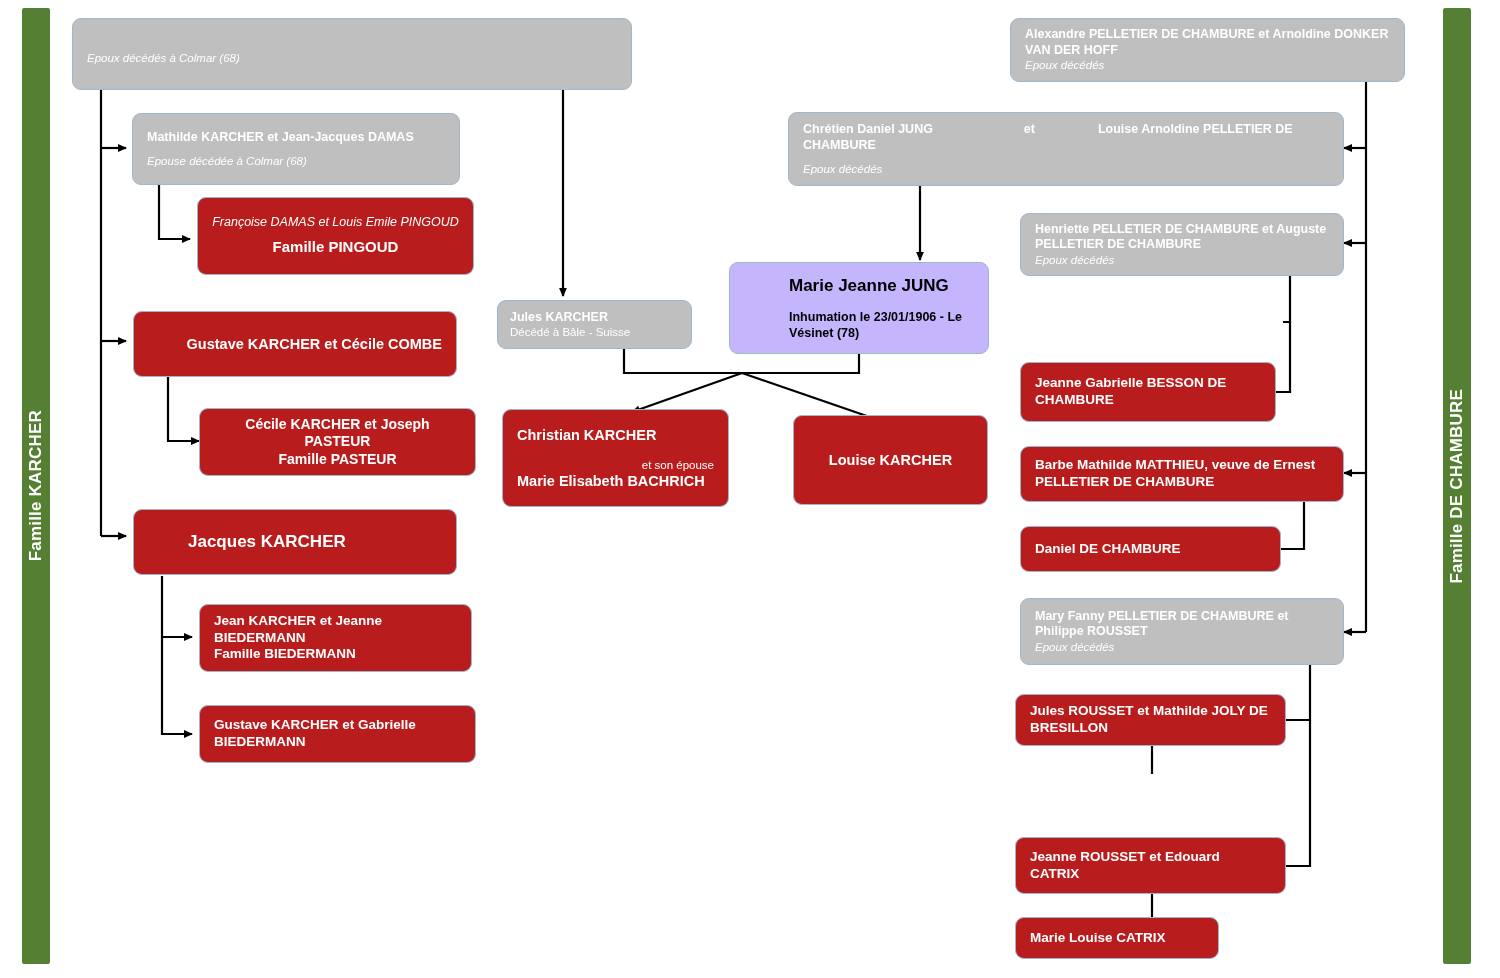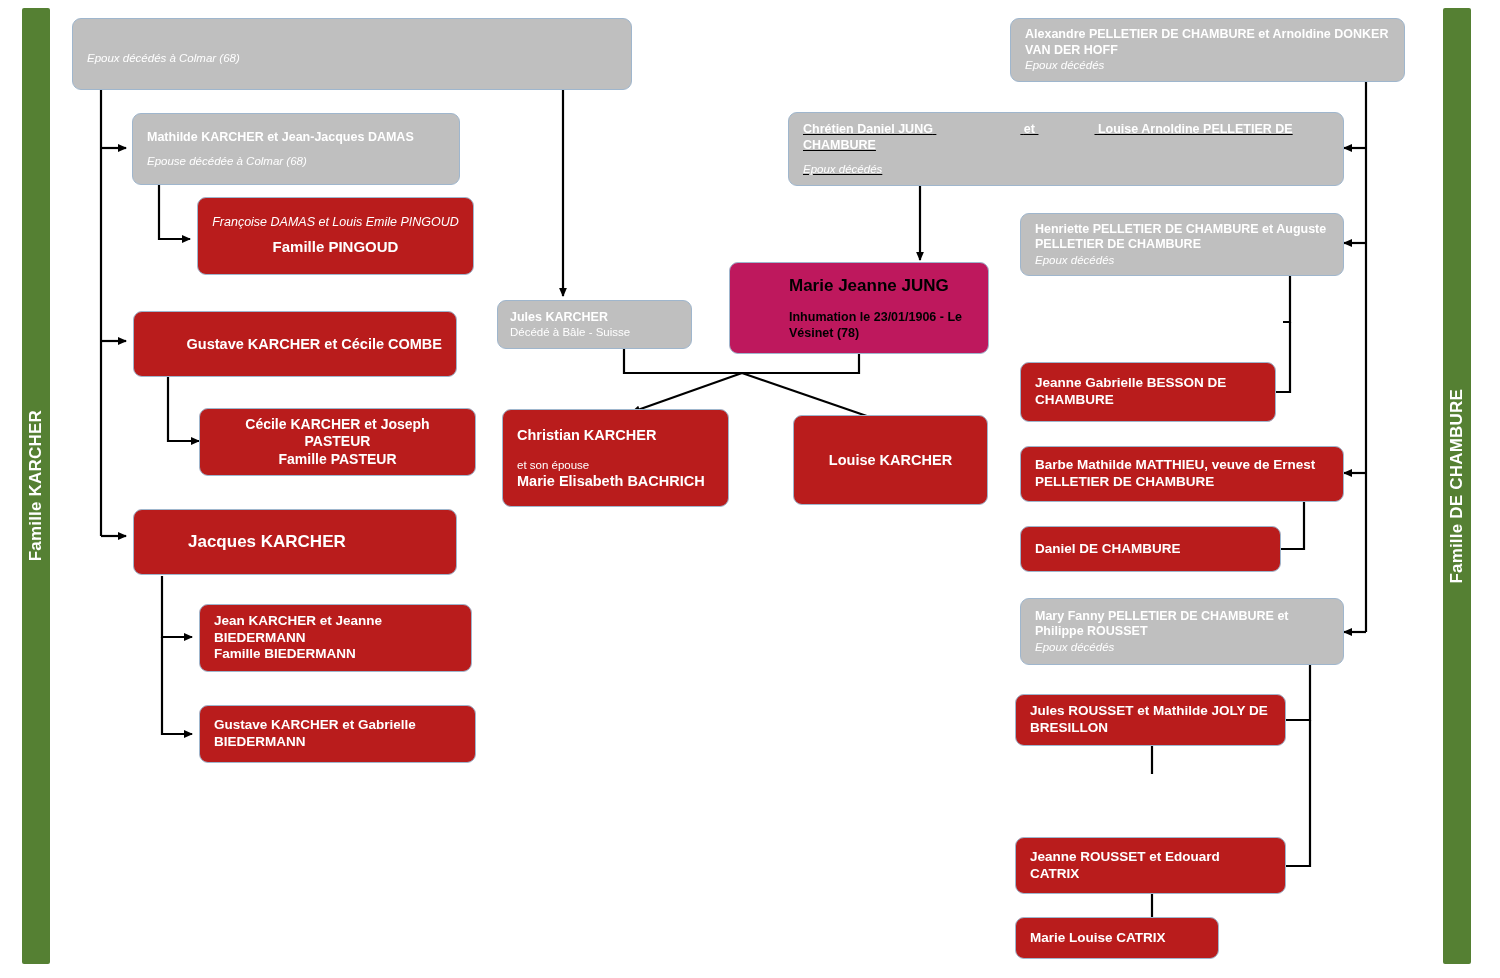--- a/index.html
+++ b/index.html
@@ -39,37 +39,37 @@
     border-radius:9px;
     border:1px solid #9FB6CD;
     padding:9px 14px;
     display:flex;
     flex-direction:column;
     justify-content:center;
     overflow:hidden;
   }
   .node.grey{ background:#BFBFBF; border-color:#9FB6CD;}
   .node.green{ background:#b91c1c; border-color:#9FB6CD;}
-  .node.yellow{ background:#be185d; border-color:#9FB6CD;padding-left:47px;}
+  .node.yellow{ background:#c4b5fd; border-color:#9FB6CD;padding-left:47px;}
 
   .ttl{
     font-size:12.5px;
     line-height:1.25;
     font-weight:bold;
   }
   .grey .ttl{ color:#ffffff; }
   .green .ttl{ color:#ffffff; font-size:13.5px;}
   .yellow .ttl{ color:#000000; font-size:17px; }
 
   .sub{
     font-size:11.5px;
     line-height:1.25;
   }
   .grey .sub{ color:#ffffff; font-style:italic; }
-  .green .sub{ color:#ffffff; }
+  .green .sub{ color:#ffffff;text-align:right; }
   .yellow .sub{ color:#000000; font-weight:bold; font-size:12.5px;}
 
   .gap-sm{ height:8px; }
   .gap-md{ height:14px; }
 
   .ctr{ text-align:center; }
   .ital{ font-style:italic; font-weight:normal; }
   .sp-et{ display:inline-block; width:84px; }
   .sp-et2{ display:inline-block; width:56px; }
 
@@ -202,21 +202,21 @@
 
   <div class="node green" style="left:793px;top:415px;width:195px;height:90px;">
     <div class="ttl ctr" style="font-size:14.5px;">Louise KARCHER</div>
   </div>
 
   <div class="node grey" style="left:1010px;top:18px;width:395px;height:64px;padding:8px 14px;">
     <div class="ttl">Alexandre PELLETIER DE CHAMBURE et Arnoldine DONKER VAN DER HOFF</div>
     <div class="sub">Epoux décédés</div>
   </div>
 
-  <div class="node grey" style="left:788px;top:112px;width:556px;height:74px;text-decoration:underline;">
+  <div class="node grey" style="left:788px;top:112px;width:556px;height:74px;">
     <div class="ttl">
       <span>Chrétien Daniel JUNG</span>
       <span class="sp-et"></span>
       <span>et</span>
       <span class="sp-et2"></span>
       <span>Louise Arnoldine PELLETIER DE CHAMBURE</span>
     </div>
     <div class="gap-md"></div>
     <div class="sub">Epoux décédés</div>
   </div>

